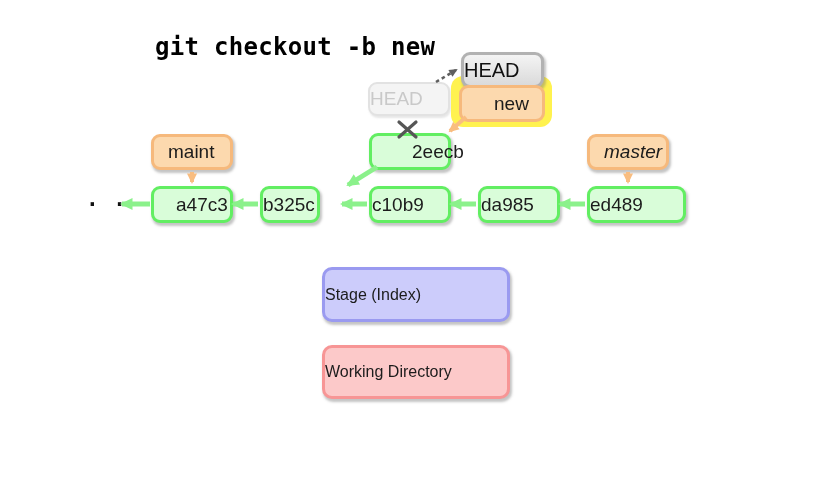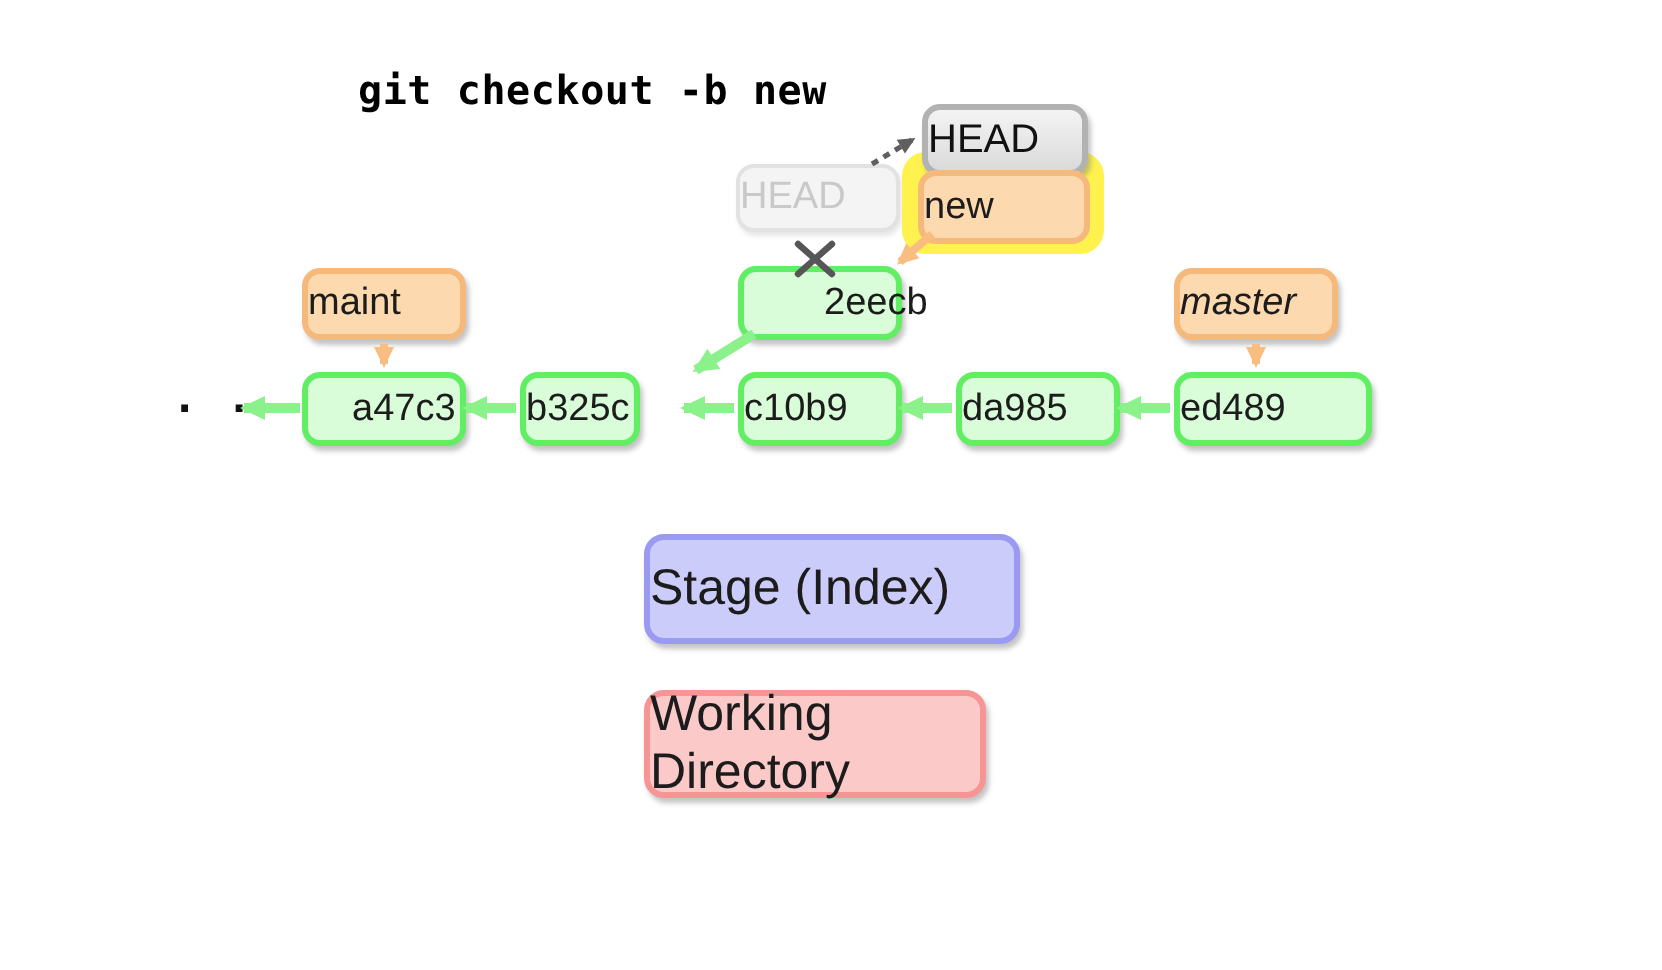--- a/index.html
+++ b/index.html
@@ -2,33 +2,33 @@
 <html style="--commit-border: #62ee62; --commit-fill: #d9fdd9; --branch-border: #f6b97c; --branch-fill: #fcd9ae; --head-border: #b2b2b2; --head-fill: #e6e6e6; --old-head-border: #e2e2e2; --old-head-fill: #f4f4f4; --old-head-text: #c9c9c9; --highlight: #fff24f; --stage-border: #9a9af0; --stage-fill: #ccccfb; --working-border: #f79595; --working-fill: #fcc9c9; --arrow-green: #8bf18b; --arrow-orange: #f9bd80; --arrow-gray: #5f5f5f;"><head>
 <meta charset="utf-8">
 <style>
   html,body{margin:0;padding:0;background:#fff;}
   #canvas{position:relative;width:831px;height:485px;background:#fff;overflow:hidden;
           font-family:"Liberation Sans",sans-serif;}
   .box{position:absolute;box-sizing:border-box;display:flex;align-items:center;
        border-radius:9px;color:#1c1c1c;font-size:19px;
        box-shadow:1.5px 2.5px 2.5px rgba(125,125,125,.45);}
   .commit{border:3px solid var(--commit-border);background:var(--commit-fill);}
-  .branch{border:3px solid var(--branch-border);background:var(--branch-fill);}
+  .branch{border:3px solid var(--branch-border);background:var(--branch-fill);padding-left:14px;}
   .head-box{border:3px solid var(--head-border);
        background-image:linear-gradient(rgba(255,255,255,.55),rgba(0,0,0,.05));
        background-color:var(--head-fill);color:#111;font-size:20px;z-index:3;}
   .old-head{border:2.5px solid var(--old-head-border);background:var(--old-head-fill);
        color:var(--old-head-text);font-size:19px;box-shadow:1px 2px 2px rgba(160,160,160,.25);}
   .new-box{border:3px solid var(--branch-border);background:var(--branch-fill);z-index:4;box-shadow:none;}
   .highlight{position:absolute;border-radius:12px;background:var(--highlight);z-index:1;}
-  .zone{border-radius:10px;font-size:25px;}
+  .zone{border-radius:10px;font-size:16px;}
   .stage{border:3px solid var(--stage-border);background:var(--stage-fill);}
   .working{border:3px solid var(--working-border);background:var(--working-fill);}
   #title{position:absolute;left:155px;top:33px;font-family:"DejaVu Sans Mono",monospace;
-         font-weight:bold;font-size:20px;letter-spacing:.3px;color:#000;white-space:pre;margin-left:24px;}
+         font-weight:bold;font-size:24px;letter-spacing:.3px;color:#000;white-space:pre;}
   #dots{position:absolute;left:86px;top:187px;font-family:"DejaVu Sans Mono",monospace;
         font-weight:bold;font-size:21px;letter-spacing:1px;color:#111;}
   svg.arrows{position:absolute;left:0;top:0;z-index:6;pointer-events:none;}
   .st-green{stroke:var(--arrow-green);stroke-width:5;fill:none;}
   .st-orange{stroke:var(--arrow-orange);stroke-width:4;fill:none;}
   .st-gray{stroke:var(--arrow-gray);stroke-width:2.6;fill:none;stroke-dasharray:3.5 3.2;}
   .st-x{stroke:#565656;stroke-width:3.2;fill:none;stroke-linecap:round;}
   .mk-green{fill:var(--arrow-green);}
   .mk-orange{fill:var(--arrow-orange);}
   .mk-gray{fill:var(--arrow-gray);}
@@ -39,21 +39,21 @@
 <div id="canvas">
 
   <div id="title">git checkout -b new</div>
 
   <div class="highlight" style="left:451px;top:76px;width:101px;height:51px;"></div>
 
   <div class="box head-box" style="left:461px;top:52px;width:83px;height:36px;">
     <span>HEAD</span>
   </div>
 
-  <div class="box new-box" style="left:459px;top:85px;width:86px;height:37px;">
+  <div class="box new-box" style="left:459px;top:85px;width:86px;height:37px;padding-left:32px;">
     <span>new</span>
   </div>
 
   <div class="box old-head" style="left:368px;top:82px;width:82px;height:34px;">
     <span>HEAD</span>
   </div>
 
   <div class="box commit" style="left:369px;top:133px;width:82px;height:37px;padding-left:40px;">
     <span>2eecb</span>
   </div>
@@ -79,21 +79,21 @@
   </div>
   <div class="box commit" style="left:587px;top:186px;width:99px;height:37px;">
     <span>ed489</span>
   </div>
 
   <div id="dots">. . .</div>
 
   <div class="box zone stage" style="left:322px;top:267px;width:188px;height:55px;">
     <span>Stage (Index)</span>
   </div>
-  <div class="box zone working" style="left:322px;top:345px;width:171px;height:54px;">
+  <div class="box zone working" style="left:322px;top:345px;width:188px;height:54px;">
     <span>Working Directory</span>
   </div>
 
   <svg class="arrows" width="831" height="485" viewBox="0 0 831 485">
     <defs>
       <marker id="mGreen" markerUnits="userSpaceOnUse" markerWidth="14" markerHeight="13" refX="11" refY="6.5" orient="auto">
         <path class="mk-green" d="M0.5,0.5 L13,6.5 L0.5,12.5 Z"></path>
       </marker>
       <marker id="mOrange" markerUnits="userSpaceOnUse" markerWidth="12" markerHeight="11" refX="9" refY="5.5" orient="auto">
         <path class="mk-orange" d="M0.5,0.5 L11,5.5 L0.5,10.5 Z"></path>

